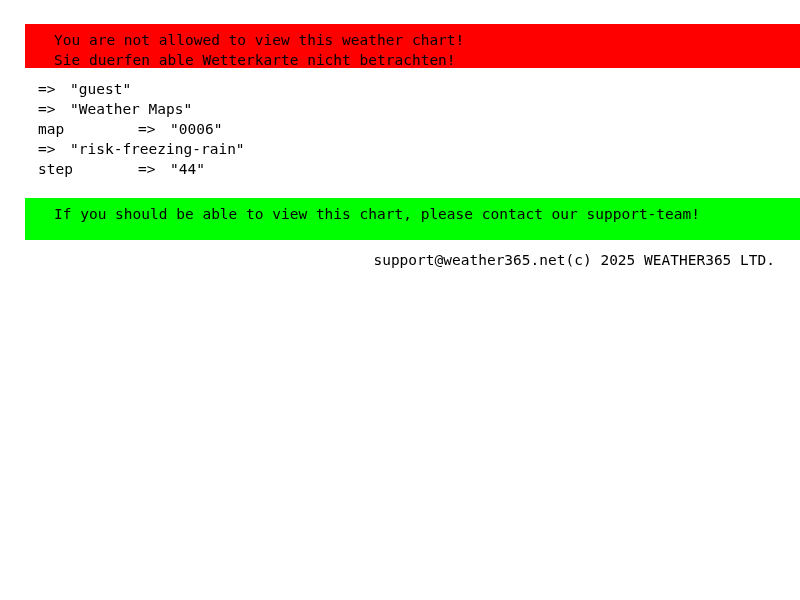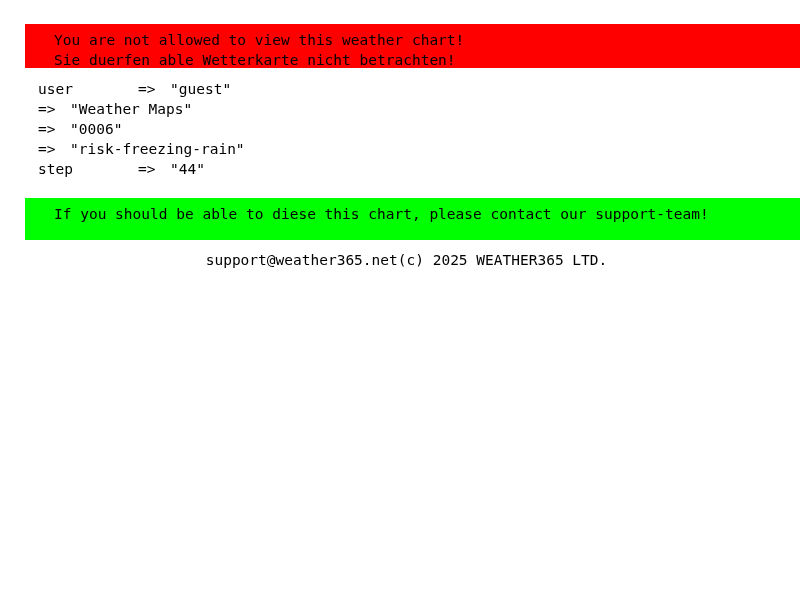--- a/index.html
+++ b/index.html
@@ -66,63 +66,63 @@
   }
   .param-val {
     display: inline-block;
   }
   .footer {
     position: absolute;
     left: 38px;
     top: 250px;
     width: 737px;
     display: flex;
-    justify-content: center;
+    justify-content: flex-end;
     font-size: 14.5px;
     line-height: 20px;
     white-space: pre;
   }
 </style>
 </head>
 <body>
 
 <div class="page">
 
   <div class="banner banner-error">
     <div class="banner-line">You are not allowed to view this weather chart!</div>
     <div class="banner-line">Sie duerfen able Wetterkarte nicht betrachten!</div>
   </div>
 
   <div class="params">
     <div class="param-row">
-      <span class="param-key">user</span>
       <span class="param-arrow">=&gt;</span>
       <span class="param-val">"guest"</span>
     </div>
     <div class="param-row">
       <span class="param-arrow">=&gt;</span>
       <span class="param-val">"Weather Maps"</span>
     </div>
     <div class="param-row">
+      <span class="param-key">map</span>
       <span class="param-arrow">=&gt;</span>
       <span class="param-val">"0006"</span>
     </div>
     <div class="param-row">
       <span class="param-arrow">=&gt;</span>
       <span class="param-val">"risk-freezing-rain"</span>
     </div>
     <div class="param-row">
       <span class="param-key">step</span>
       <span class="param-arrow">=&gt;</span>
       <span class="param-val">"44"</span>
     </div>
   </div>
 
   <div class="banner banner-ok">
-    <div class="banner-line">If you should be able to diese this chart, please contact our support-team!</div>
+    <div class="banner-line">If you should be able to view this chart, please contact our support-team!</div>
   </div>
 
   <div class="footer">
     <span>support@weather365.net</span>
     <span>(c) 2025 WEATHER365 LTD.</span>
   </div>
 
 </div>
 
 </body></html>

